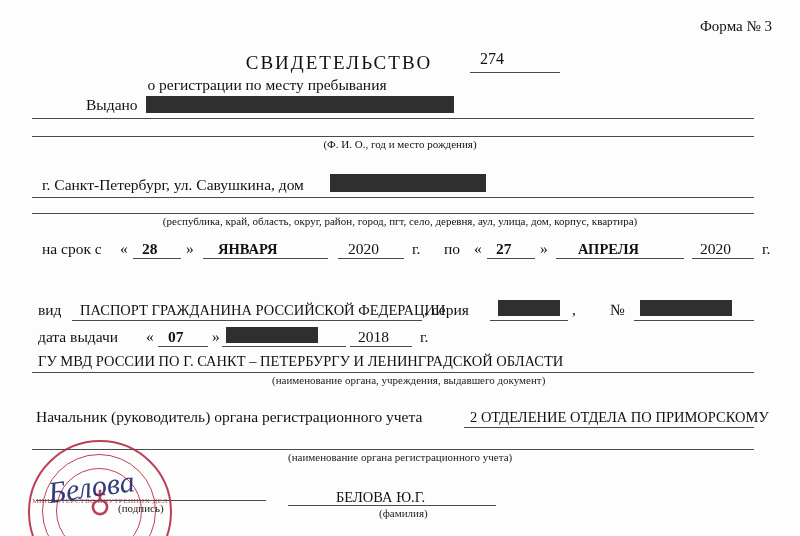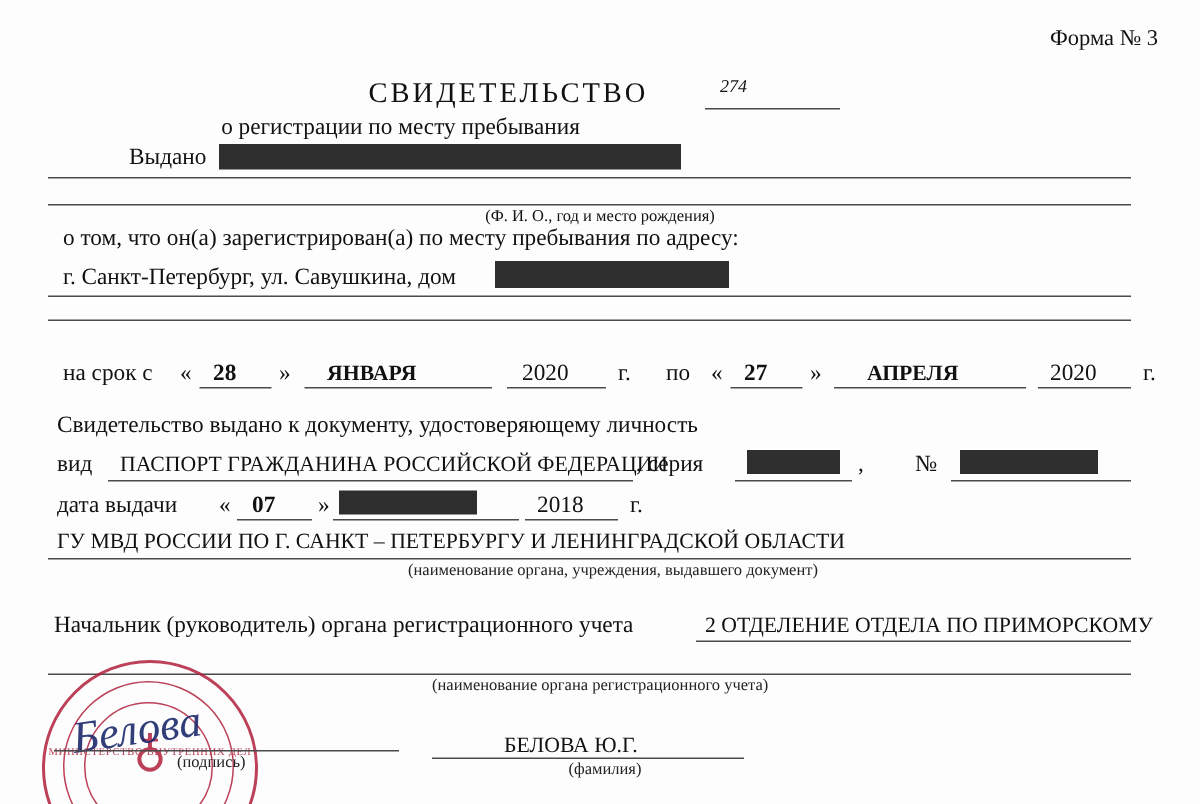--- a/index.html
+++ b/index.html
@@ -50,22 +50,21 @@
     text-align: center;
     font-size: 15.5px;
   }
   .subtitle-inner {
     display: inline-block;
     transform: translateX(-55px);
   }
   .cert-number {
     top: 50px;
     left: 480px;
-    font-size: 12px;
-    font-style: italic;
+    font-size: 16px;
   }
   .cert-number-rule {
     top: 72px;
     left: 470px;
     width: 90px;
     border-bottom: 1px solid #3a3a3a;
   }
 
   
   .rule { border-bottom: 1px solid #4a4a4a; height: 0; }
@@ -163,26 +162,26 @@
     <span class="subtitle-inner">о регистрации по месту пребывания</span>
   </div>
 
   <div class="abs lbl" style="top:96px; left:86px;">Выдано</div>
   <div class="abs redact" style="top:96px; left:146px; width:308px; height:17px;"></div>
   <div class="abs rule" style="top:118px; left:32px; width:722px;"></div>
 
   <div class="abs rule" style="top:136px; left:32px; width:722px;"></div>
   <div class="abs center-cap" style="top:138px; left:0;">(Ф. И. О., год и место рождения)</div>
 
-  <div class="abs lbl" style="top:150px; left:42px;">о том, что он(а) зарегистрирован(а) по месту пребывания по адресу:</div>
 
   <div class="abs lbl" style="top:176px; left:42px;">г. Санкт-Петербург, ул. Савушкина, дом</div>
   <div class="abs redact" style="top:174px; left:330px; width:156px; height:18px;"></div>
   <div class="abs rule" style="top:197px; left:32px; width:722px;"></div>
   <div class="abs rule" style="top:213px; left:32px; width:722px;"></div>
+  <div class="abs center-cap" style="top:215px; left:0;">(республика, край, область, округ, район, город, пгт, село, деревня, аул, улица, дом, корпус, квартира)</div>
 
   <div class="abs lbl" style="top:240px; left:42px;">на срок с</div>
   <div class="abs lbl" style="top:240px; left:120px;">«</div>
   <div class="abs lbl" style="top:240px; left:142px; font-weight:bold;">28</div>
   <div class="abs rule" style="top:258px; left:133px; width:48px;"></div>
   <div class="abs lbl" style="top:240px; left:186px;">»</div>
   <div class="abs caps" style="top:241px; left:218px; font-weight:bold;">ЯНВАРЯ</div>
   <div class="abs rule" style="top:258px; left:203px; width:125px;"></div>
   <div class="abs lbl" style="top:240px; left:348px;">2020</div>
   <div class="abs rule" style="top:258px; left:338px; width:66px;"></div>
@@ -191,21 +190,20 @@
   <div class="abs lbl" style="top:240px; left:474px;">«</div>
   <div class="abs lbl" style="top:240px; left:496px; font-weight:bold;">27</div>
   <div class="abs rule" style="top:258px; left:487px; width:48px;"></div>
   <div class="abs lbl" style="top:240px; left:540px;">»</div>
   <div class="abs caps" style="top:241px; left:578px; font-weight:bold;">АПРЕЛЯ</div>
   <div class="abs rule" style="top:258px; left:556px; width:128px;"></div>
   <div class="abs lbl" style="top:240px; left:700px;">2020</div>
   <div class="abs rule" style="top:258px; left:692px; width:62px;"></div>
   <div class="abs lbl" style="top:240px; left:762px;">г.</div>
 
-  <div class="abs lbl" style="top:275px; left:38px;">Свидетельство выдано к документу, удостоверяющему личность</div>
 
   <div class="abs lbl" style="top:301px; left:38px;">вид</div>
   <div class="abs caps" style="top:302px; left:80px;">ПАСПОРТ ГРАЖДАНИНА РОССИЙСКОЙ ФЕДЕРАЦИИ</div>
   <div class="abs rule" style="top:320px; left:72px; width:350px;"></div>
   <div class="abs lbl" style="top:301px; left:424px;">, серия</div>
   <div class="abs redact" style="top:300px; left:498px; width:62px; height:16px;"></div>
   <div class="abs rule" style="top:320px; left:490px; width:78px;"></div>
   <div class="abs lbl" style="top:301px; left:572px;">,</div>
   <div class="abs lbl" style="top:301px; left:610px;">№</div>
   <div class="abs redact" style="top:300px; left:640px; width:92px; height:16px;"></div>

